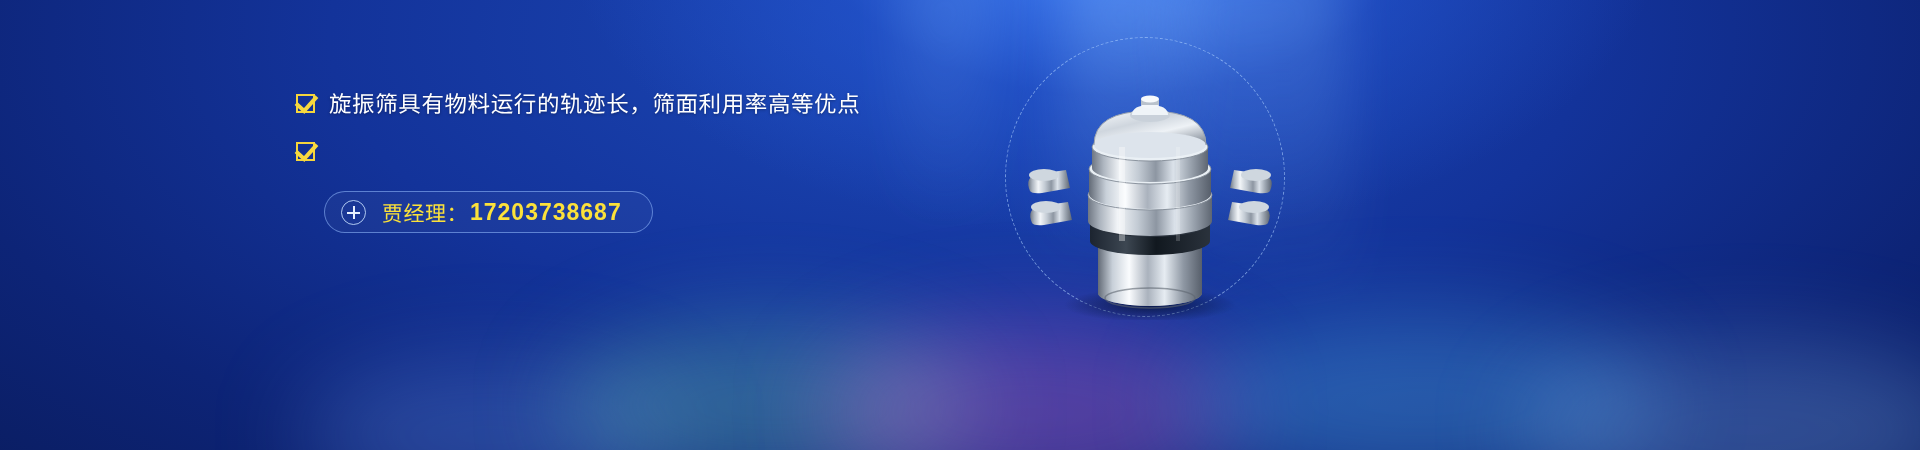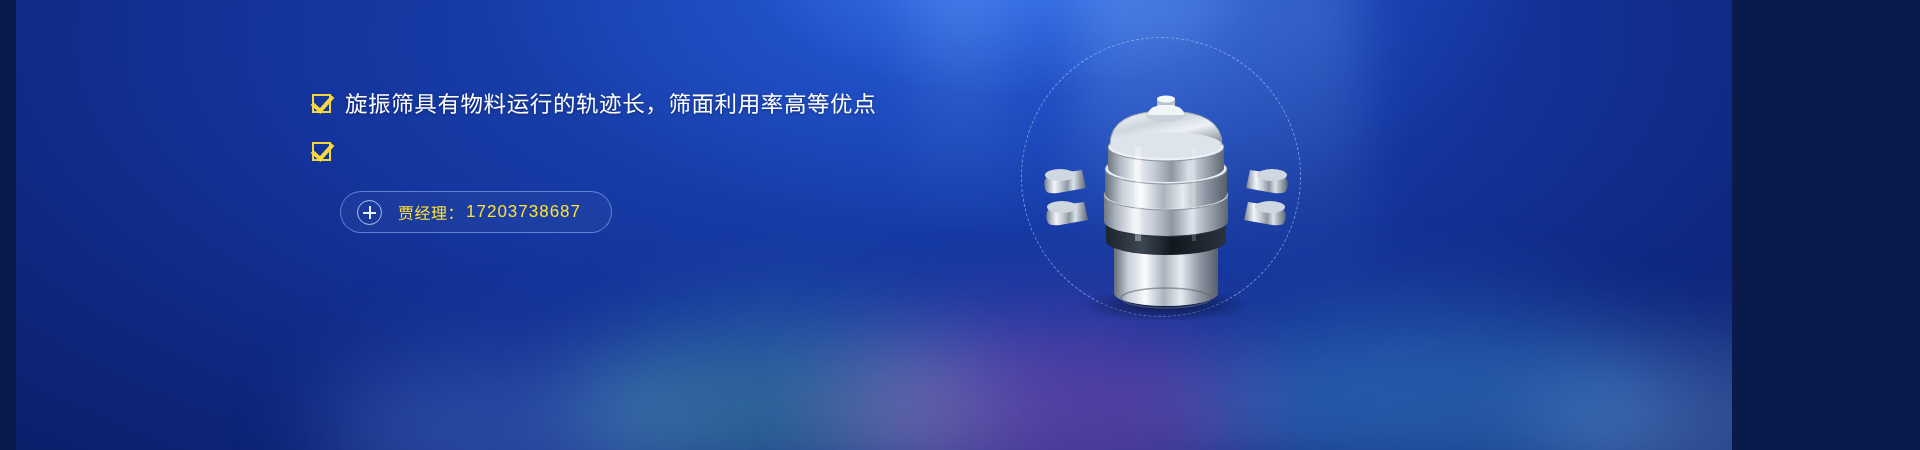--- a/index.html
+++ b/index.html
@@ -4,26 +4,25 @@
 <title>Rotary Vibrating Screen Banner</title>
 <style>
   * { margin:0; padding:0; box-sizing:border-box; }
   html,body { background:#0a1a4a; }
   body {
     width:1920px; height:450px; overflow:hidden;
     font-family:"Liberation Sans","DejaVu Sans",sans-serif;
   }
 
   .banner {
-    position:relative; width:1716px; height:450px; overflow:hidden;
+    position:relative; width:1920px; height:450px; overflow:hidden;
     background:
       radial-gradient(ellipse 760px 420px at 58% -14%, rgba(70,135,255,.92) 0%, rgba(36,86,210,.55) 38%, rgba(18,46,150,0) 72%),
       radial-gradient(ellipse 1500px 700px at 50% 8%, #1c49b8 0%, #13339a 42%, #0d2477 70%, #091a58 100%),
       linear-gradient(180deg,#123099 0%,#0e2481 45%,#0a1a5e 78%,#071340 100%);
-    margin-left: 16px;
   }
 
   
   .shaft { position:absolute; top:-30px; width:120px; height:300px;
            background:linear-gradient(180deg, rgba(150,200,255,.30), rgba(150,200,255,0));
            filter:blur(26px); pointer-events:none; }
   .shaft.a { left:1060px; transform:rotate(4deg); }
   .shaft.b { left:1180px; width:170px; height:340px; opacity:.75; transform:rotate(-3deg); }
   .shaft.c { left:900px;  width:90px;  height:260px; opacity:.55; }
 
@@ -95,22 +94,22 @@
   }
   .plus {
     width:25px; height:25px; border-radius:50%; border:1.5px solid rgba(200,225,255,.85);
     position:relative; margin-right:16px; flex:0 0 25px;
   }
   .plus::before, .plus::after {
     content:""; position:absolute; background:#e8f1ff;
   }
   .plus::before { left:5px; top:11px; width:13px; height:2px; }
   .plus::after  { left:11px; top:5px; width:2px; height:13px; }
-  .cname { color:#fbe13a; font-size:16px; letter-spacing:.5px; }
-  .cnum  { color:#fbe13a; font-size:17px; font-weight:normal; letter-spacing:1px; margin-left:2px; }
+  .cname { color:#fbe13a; font-size:21px; letter-spacing:.5px; }
+  .cnum  { color:#fbe13a; font-size:23px; font-weight:bold; letter-spacing:1px; margin-left:2px; }
 
   
   .dashcircle {
     position:absolute; left:1005px; top:37px; width:280px; height:280px;
     border:1.6px dashed rgba(175,210,255,.60); border-radius:50%; z-index:3;
   }
   .machine { position:absolute; left:1010px; top:55px; width:280px; height:265px; z-index:5; }
 </style>
 </head>
 <body>

